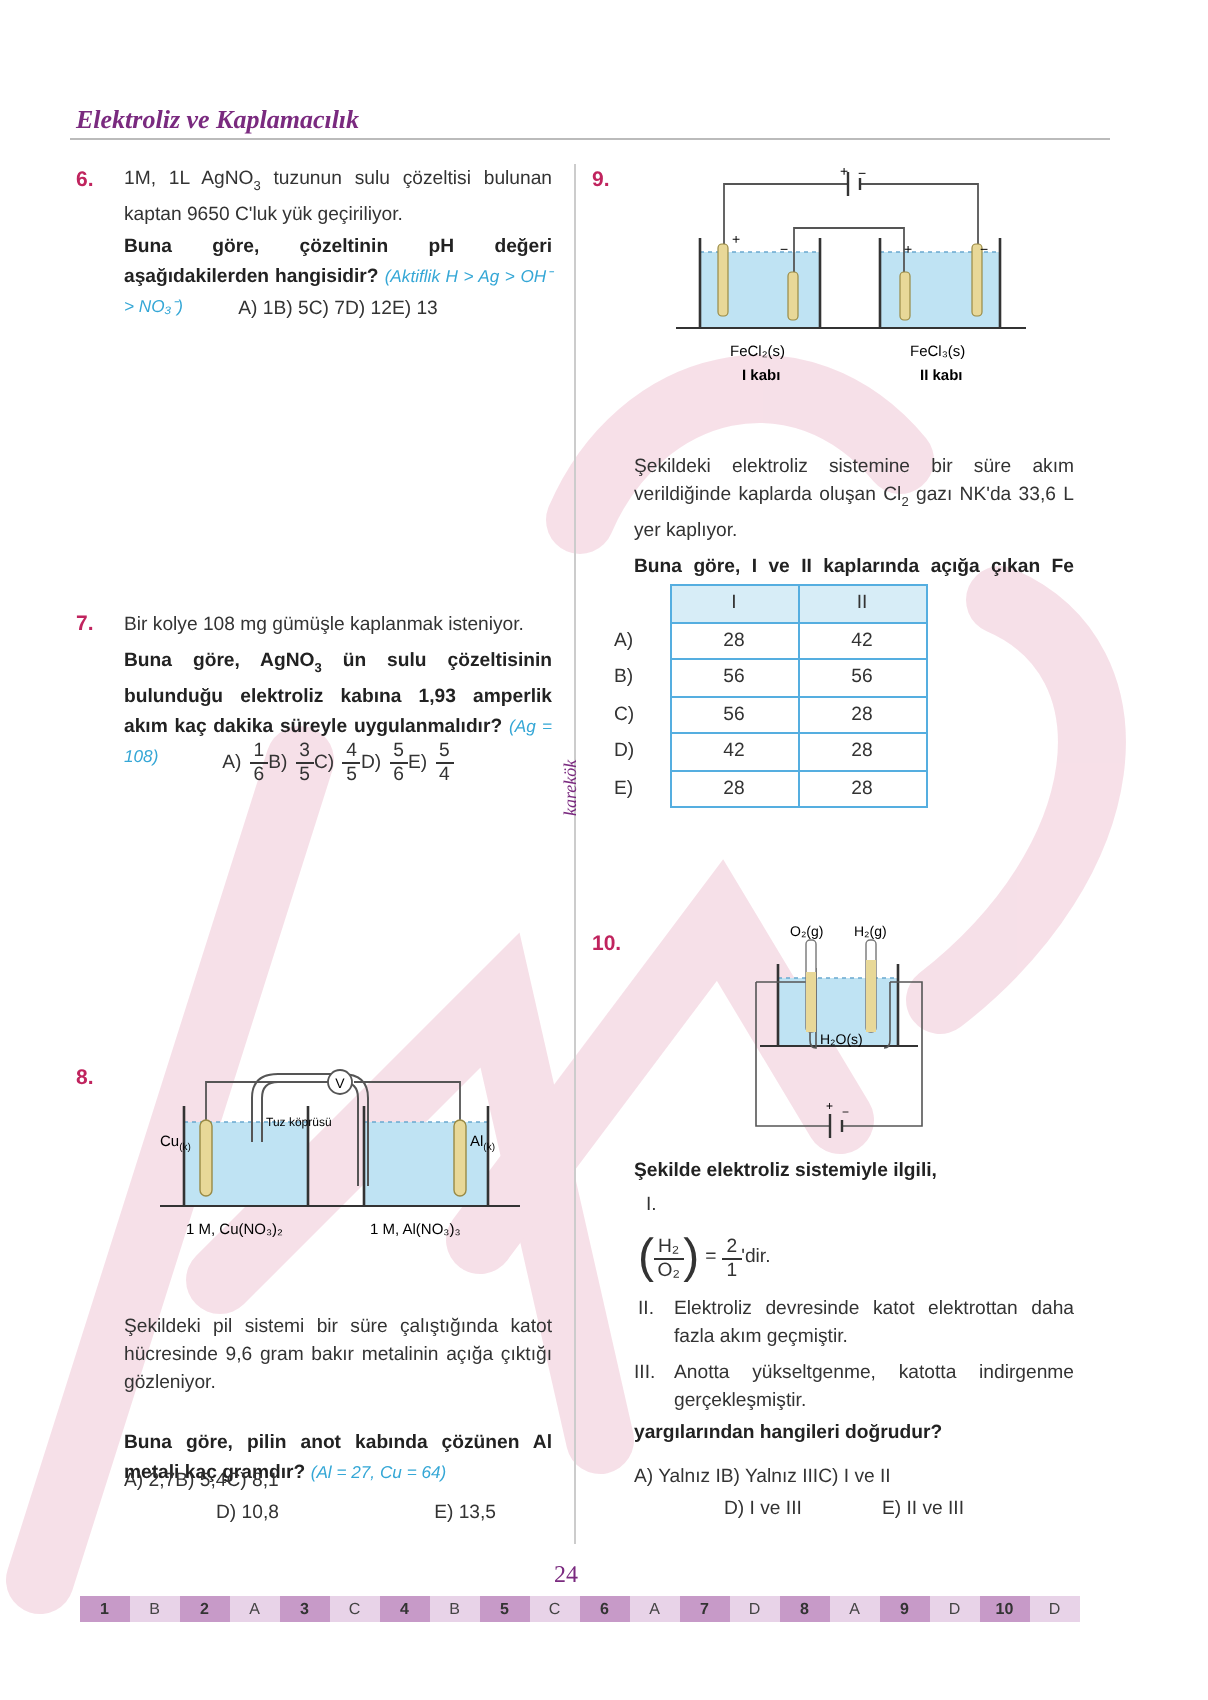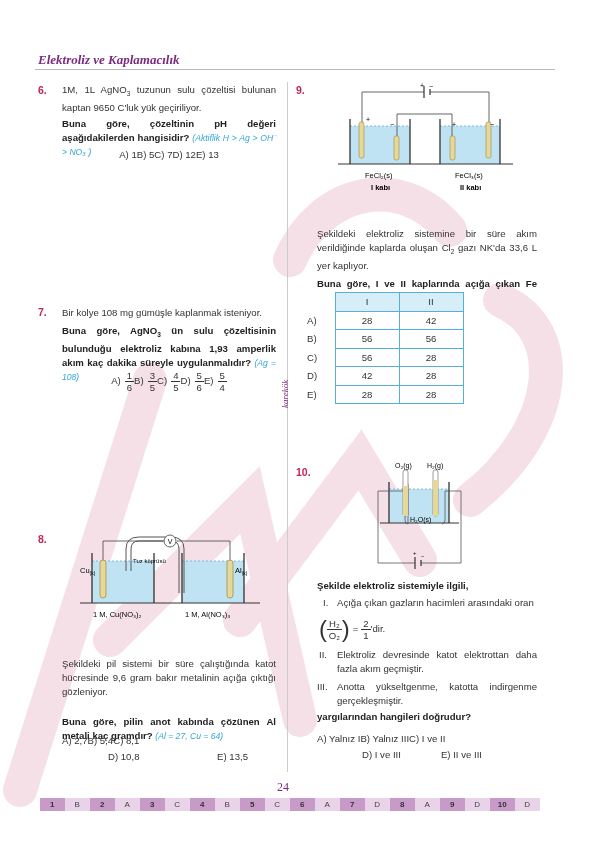--- a/index.html
+++ b/index.html
@@ -217,21 +217,20 @@
   <text x="38" y="95" font-size="6">+</text>
   <text x="46" y="98" font-size="6">−</text>
   <text x="20" y="8" font-size="7">O₂(g)</text>
   <text x="52" y="8" font-size="7">H₂(g)</text>
   <text x="35" y="62" font-size="7">H₂O(s)</text>
 </svg>
 <div class="bold" style="position:absolute; left:317px; top:580px; font-size:9.6px;">Şekilde elektroliz sistemiyle ilgili,</div>
 <div class="q-text" style="left:317px; top:596px; width:220px;">
   <div style="display:flex;">
       <span style="width:14px; margin-left:6px;">I.</span>
-      <span>Açığa çıkan gazların hacimleri arasındaki oran</span>
     </div>
   <div style="display:flex; align-items:center; margin:3px 0 3px 2px; height:32px;">
     <span style="font-size:24px; font-weight:200; line-height:28px;">(</span>
     <span class="frac" style="margin-left:0;">
         <span class="num">H₂</span>
         <span>O₂</span>
       </span>
     <span style="font-size:24px; font-weight:200; line-height:28px;">)</span>
     <span style="margin:0 3px;">=</span>
     <span class="frac" style="margin-left:0;">

